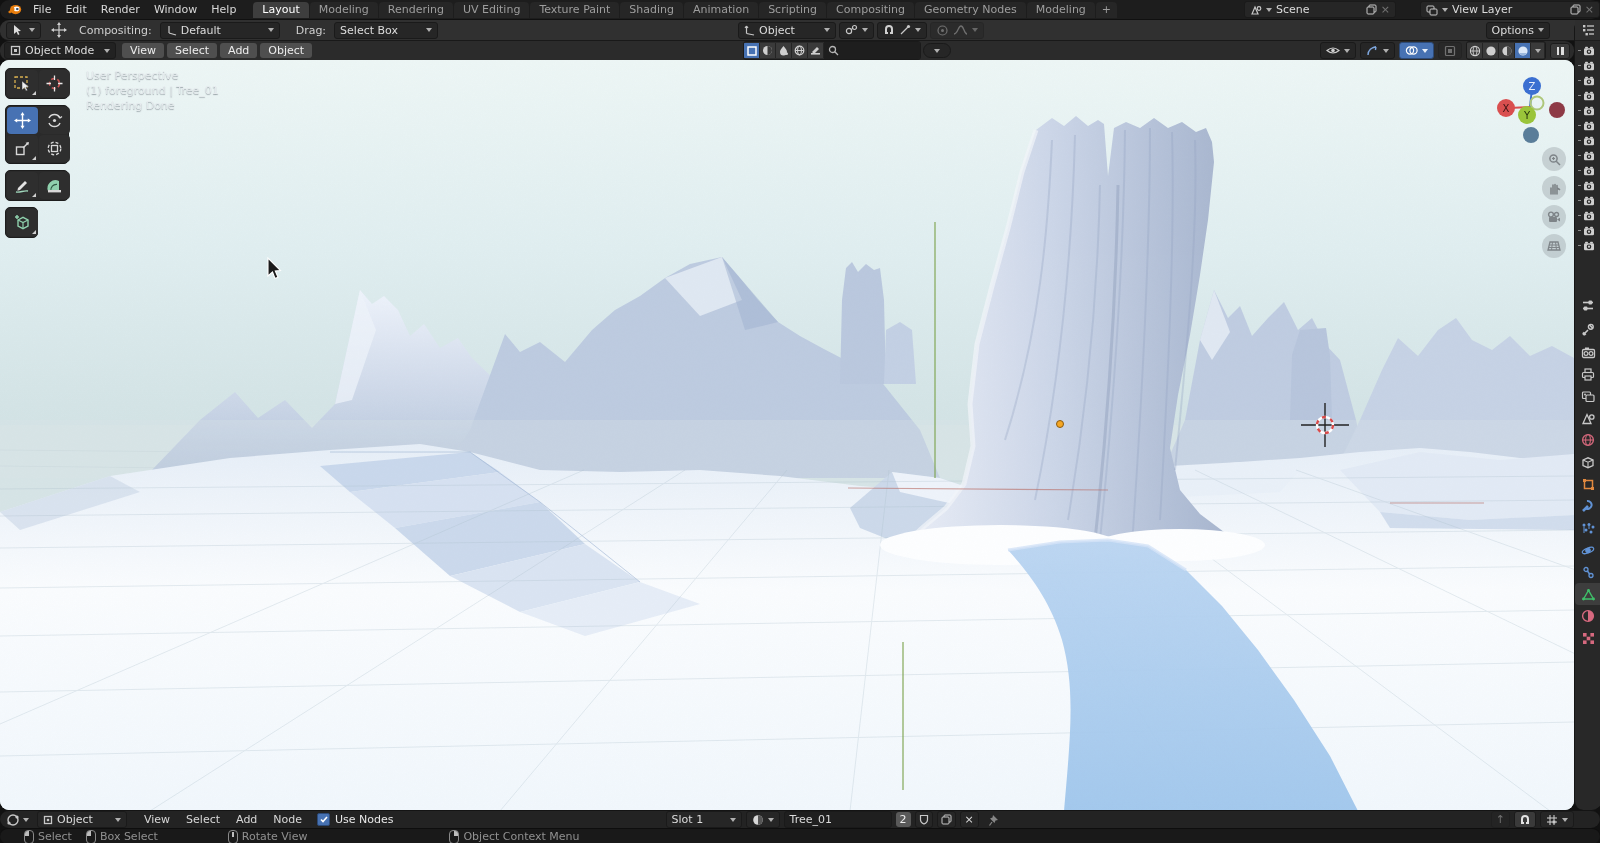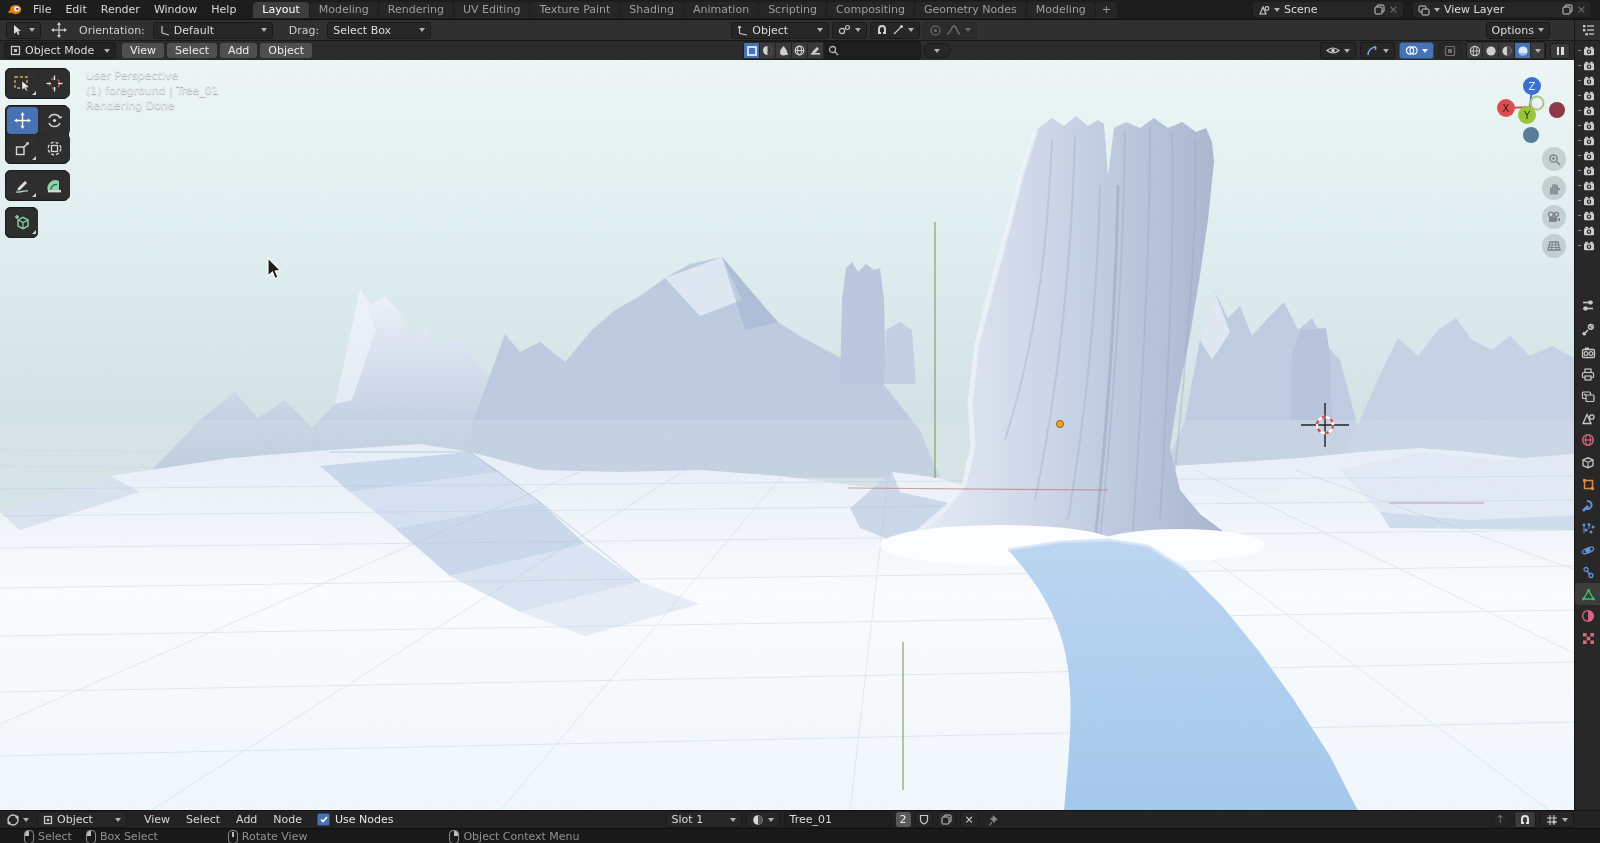--- a/index.html
+++ b/index.html
@@ -1,19 +1,19 @@
 <!DOCTYPE html>
 <html><head>
 <meta charset="utf-8">
 <style>
   html,body{margin:0;padding:0;background:#111;}
   #app{position:relative;width:1600px;height:843px;overflow:hidden;
        font-family:"DejaVu Sans",sans-serif;font-size:11px;color:#d5d5d5;
        -webkit-font-smoothing:antialiased;}
-  .abs{position:absolute;}
+  .abs{position:absolute;border-radius:9px;}
   .row{display:flex;align-items:center;}
   
   #topbar{left:0;top:0;width:1600px;height:19px;background:#1d1d1d;border-bottom:1px solid #101010;}
   #toolbar2{left:0;top:20px;width:1600px;height:20px;background:#303030;border-bottom:1px solid #191919;}
   #vpheader{left:0;top:41px;width:1574px;height:19px;background:#2b2b2b;border-bottom:1px solid #191919;}
   #viewport{left:0;top:60px;width:1574px;height:750px;background:#dcebee;overflow:hidden;}
   #rightstrip{left:1574px;top:20px;width:26px;height:790px;background:#282828;border-left:1px solid #161616;}
   #bottomheader{left:0;top:810px;width:1600px;height:17px;background:#232323;border-top:1px solid #141414;}
   #statusbar{left:0;top:828px;width:1600px;height:15px;background:#191919;border-top:1px solid #0e0e0e;color:#8f8f8f;}
   
@@ -79,21 +79,21 @@
       <span class="tab">UV Editing</span>
       <span class="tab">Texture Paint</span>
       <span class="tab">Shading</span>
       <span class="tab">Animation</span>
       <span class="tab">Scripting</span>
       <span class="tab">Compositing</span>
       <span class="tab">Geometry Nodes</span>
       <span class="tab">Modeling</span>
       <span class="tab" style="padding:0 6px">+</span>
     </div>
-    <div class="row" style="margin-left:auto;margin-right:8px;gap:8px">
+    <div class="row" style="margin-left:auto;gap:24px">
       <div class="wgt" style="width:140px">
         <svg class="mi" width="12" height="12" viewBox="0 0 12 12">
             <path d="M2,10 L5,3 8,10Z" fill="none" stroke="#c8c8c8" stroke-width="1.2"></path>
             <circle cx="9" cy="4.5" r="1.8" fill="none" stroke="#c8c8c8" stroke-width="1.2"></circle>
           </svg>
         <span class="chev"></span>
         <span style="flex:1">Scene</span>
         <svg class="mi" width="11" height="11" viewBox="0 0 11 11">
             <rect x="3" y="1" width="7" height="7" rx="1" fill="none" stroke="#c8c8c8"></rect>
             <rect x="1" y="3" width="7" height="7" rx="1" fill="#262626" stroke="#c8c8c8"></rect>
@@ -128,21 +128,21 @@
           <line x1="8" y1="2" x2="8" y2="14"></line>
           <line x1="2" y1="8" x2="14" y2="8"></line>
         </g>
         <g fill="#cfcfcf">
           <path d="M8,0 L6,3 10,3Z"></path>
           <path d="M8,16 L6,13 10,13Z"></path>
           <path d="M0,8 L3,6 3,10Z"></path>
           <path d="M16,8 L13,6 13,10Z"></path>
         </g>
       </svg>
-    <span style="margin-left:12px;color:#cfcfcf">Orientation:</span>
+    <span style="margin-left:12px;color:#cfcfcf">Compositing:</span>
     <div class="wgt" style="margin-left:8px;width:108px">
       <svg class="mi" width="11" height="11" viewBox="0 0 11 11">
           <g stroke="#c8c8c8" stroke-width="1.2">
             <line x1="3" y1="1" x2="3" y2="8"></line>
             <line x1="3" y1="8" x2="10" y2="10"></line>
           </g>
         </svg>
       <span style="flex:1">Default</span>
       <span class="chev"></span>
     </div>

